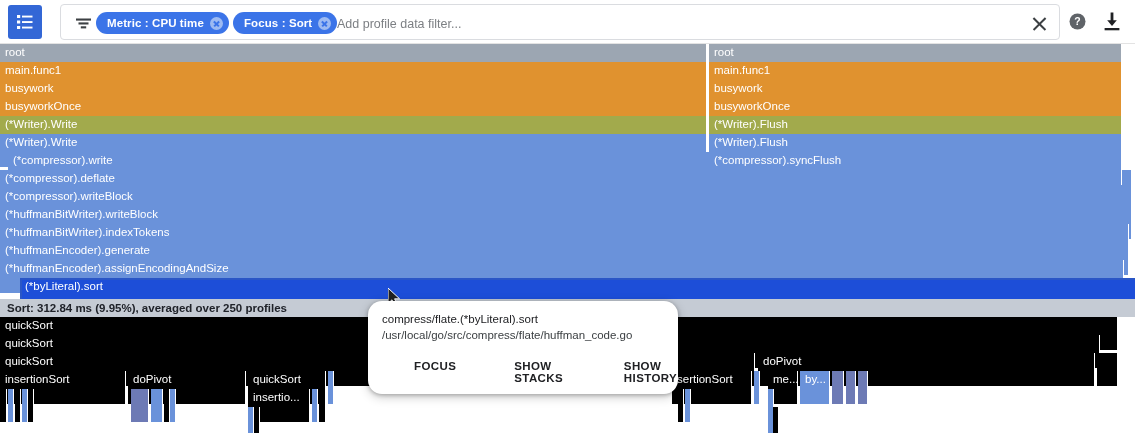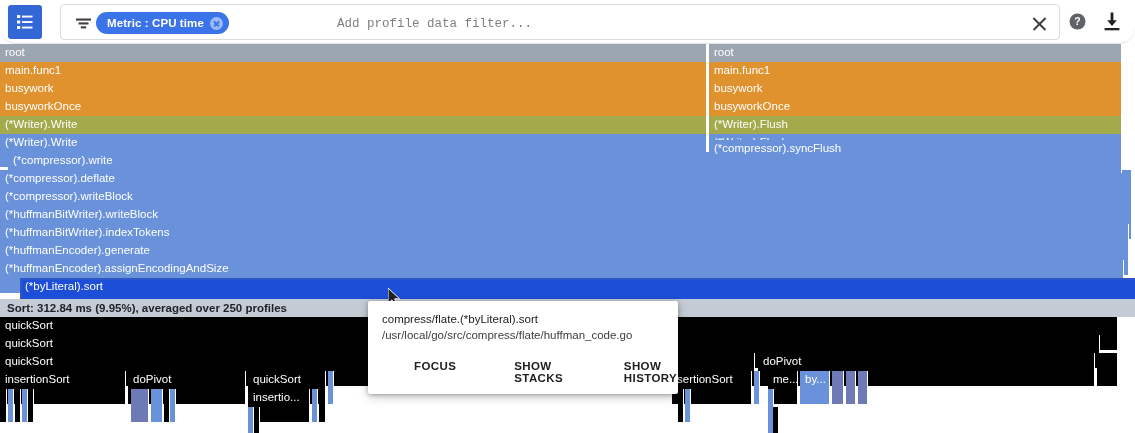--- a/index.html
+++ b/index.html
@@ -10,21 +10,20 @@
     overflow:hidden;
     position:relative;
   }
 
   
   #toolbar {
     position:absolute; left:0; top:0; width:1135px; height:44px;
     background:#ffffff;
     border-bottom:1px solid #e3e3e3;
     box-sizing:border-box;
-    border-radius:16px;
   }
   #menu-btn {
     position:absolute; left:8px; top:5px; width:34px; height:34px;
     background:#3367d6; border-radius:3px;
     display:flex; align-items:center; justify-content:center;
     cursor:pointer;
   }
   #menu-btn svg { display:block; }
 
   #filter-box {
@@ -59,21 +58,20 @@
   .chip .chip-x:before { transform:rotate(45deg); }
   .chip .chip-x:after  { transform:rotate(-45deg); }
 
   #chip-metric { left:35px; }
   #chip-focus  { left:172px; }
 
   #filter-placeholder {
     position:absolute; left:276px; top:12px;
     font-size:12.5px; color:#7c7f83;
     cursor:text;
-    font-family:Liberation Mono, monospace;
   }
   #clear-btn {
     position:absolute; right:10px; top:9px; width:19px; height:19px;
     cursor:pointer;
   }
   #clear-btn:before, #clear-btn:after {
     content:""; position:absolute; left:1px; top:8.5px;
     width:17px; height:1.8px; background:#3c4043;
   }
   #clear-btn:before { transform:rotate(45deg); }
@@ -110,21 +108,21 @@
     background:#c5cbd4; color:#20232a;
     font-size:11.5px; font-weight:bold; line-height:18px;
     padding-left:7px; box-sizing:border-box;
     white-space:nowrap;
   }
 
   
   #tooltip {
     position:absolute; left:368px; top:301px; width:310px; height:93px;
     background:#ffffff;
-    border-radius:2px;
+    border-radius:14px;
     box-shadow:0 1px 4px rgba(0,0,0,0.28), 0 3px 11px rgba(0,0,0,0.20);
     box-sizing:border-box;
     padding:11px 14px 0 14px;
   }
   #tt-title { font-size:11.5px; color:#202124; line-height:15px; }
   #tt-path  { font-size:11.5px; color:#3c4043; line-height:16px; }
   #tt-total { font-size:11.5px; color:#202124; line-height:16px; }
   #tt-actions {
     position:absolute; left:14px; bottom:10px;
     display:flex; gap:26px;
@@ -160,20 +158,24 @@
         <rect x="3.5" y="6.4" width="10" height="2.1" fill="#3c4043"></rect>
         <rect x="5.8" y="10.3" width="5.4" height="2.1" fill="#3c4043"></rect>
       </svg>
     </div>
 
     <div class="chip" id="chip-metric">
       <span>Metric : CPU time</span>
       <span class="chip-x"></span>
     </div>
 
+    <div class="chip" id="chip-focus">
+      <span>Focus : Sort</span>
+      <span class="chip-x"></span>
+    </div>
 
     <div id="filter-placeholder">Add profile data filter...</div>
 
     <div id="clear-btn"></div>
   </div>
 
   <div id="help-btn">
     <svg width="17" height="17" viewBox="0 0 17 17">
       <circle cx="8.5" cy="8.5" r="8" fill="#5f6368"></circle>
       <text x="8.5" y="12.4" font-size="10.5" font-family="Liberation Sans, sans-serif" fill="#ffffff" text-anchor="middle" font-weight="bold">?</text>
@@ -206,21 +208,21 @@
       <div class="frame f-blue" style="left: 0px; top: 198px; width: 1129px;"><span>(*huffmanEncoder).generate</span></div>
       <div class="frame f-blue" style="left: 0px; top: 216px; width: 1124px;"><span>(*huffmanEncoder).assignEncodingAndSize</span></div>
     </div>
   <div id="stack-right">
       <div class="frame f-gray" style="left: 709px; top: 0px; width: 413px;"><span>root</span></div>
       <div class="frame f-orange" style="left: 709px; top: 18px; width: 413px;"><span>main.func1</span></div>
       <div class="frame f-orange" style="left: 709px; top: 36px; width: 413px;"><span>busywork</span></div>
       <div class="frame f-orange" style="left: 709px; top: 54px; width: 413px;"><span>busyworkOnce</span></div>
       <div class="frame f-olive" style="left: 709px; top: 72px; width: 413px;"><span>(*Writer).Flush</span></div>
       <div class="frame f-blue" style="left: 709px; top: 90px; width: 413px;"><span>(*Writer).Flush</span></div>
-      <div class="frame f-blue" style="left: 709px; top: 96px; width: 413px;"><span>(*compressor).syncFlush</span></div>
+      <div class="frame f-blue" style="left: 709px; top: 108px; width: 413px;"><span>(*compressor).syncFlush</span></div>
     </div>
   <div id="stack-sel">
       <div class="frame f-blue-l sel" style="left: 0px; top: 234px; width: 1124px;"><span>(*byLiteral).sort</span></div>
     </div>
 
   <div id="summary">Sort: 312.84 ms (9.95%), averaged over 250 profiles</div>
 
   <div id="stack-bottom" style="position:absolute;left:0;top:273px;width:1135px;height:116px;">
       <div class="frame f-blue-d" style="left: 0px; top: 0px; width: 1118px;"><span>quickSort</span></div>
       <div class="frame f-blue-d" style="left: 0px; top: 18px; width: 1100px;"><span>quickSort</span></div>

